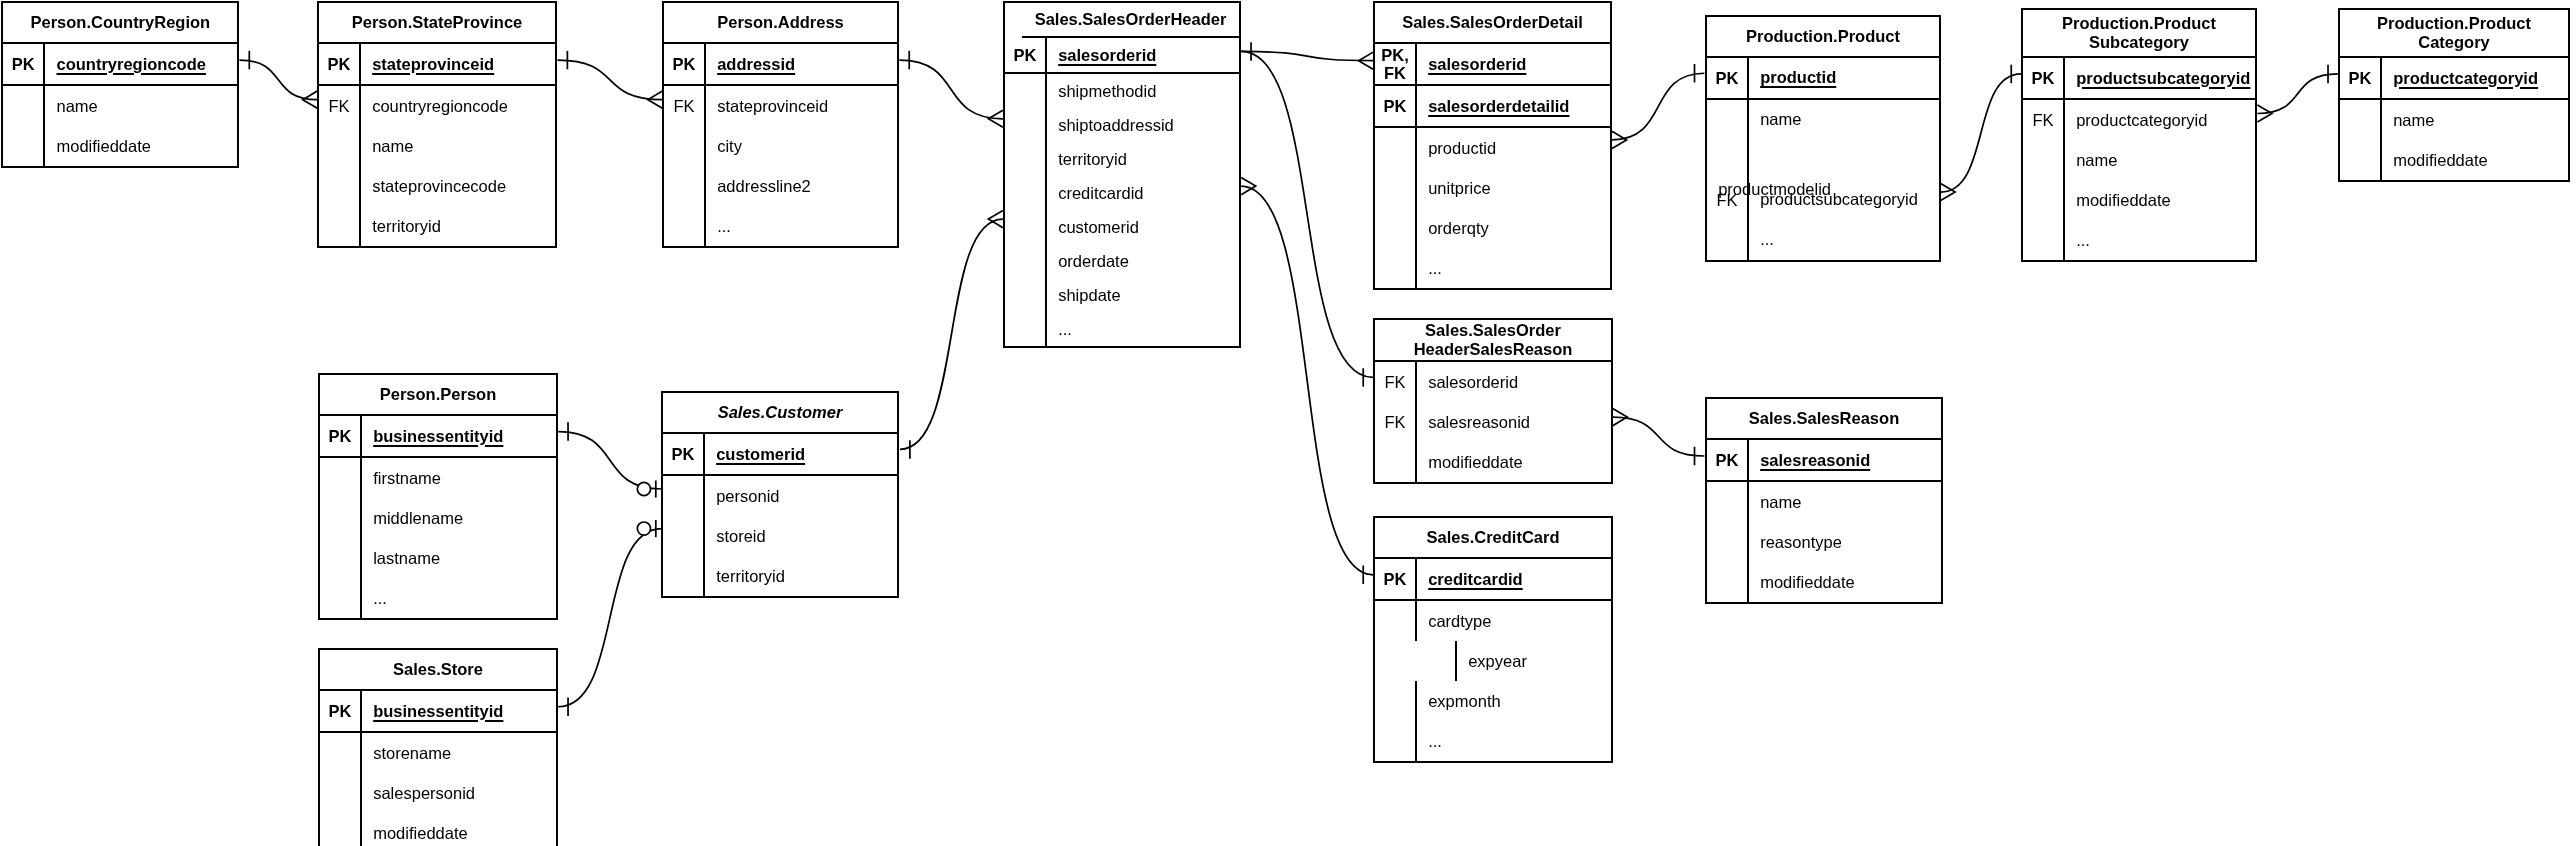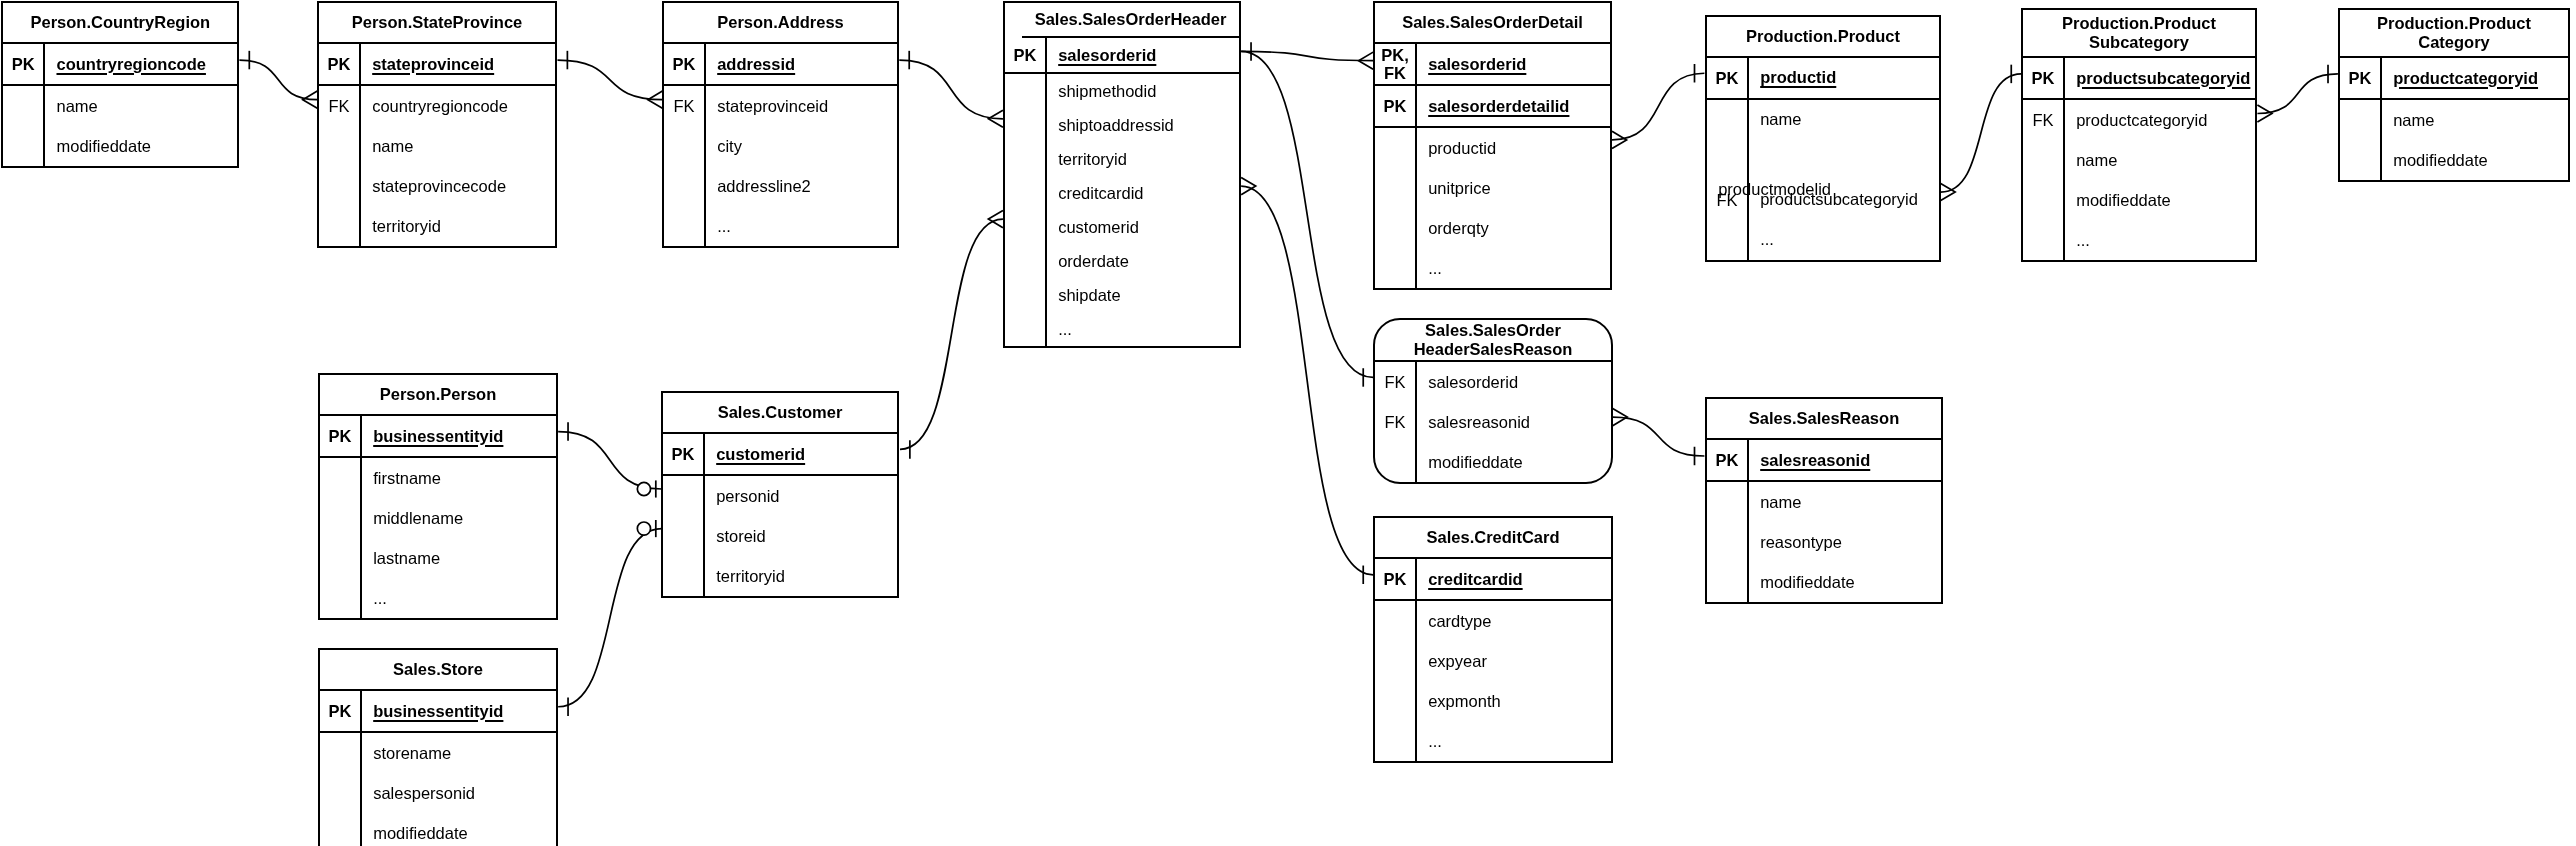--- a/index.html
+++ b/index.html
@@ -364,21 +364,21 @@
           <div class="key"></div>
           <div class="field">lastname</div>
         </div>
         <div class="krow" style="height: 40px;">
           <div class="key"></div>
           <div class="field">...</div>
         </div>
       </div>
     </div>
     <div class="tbl" style="left: 661px; top: 391px; width: 238px;">
-      <div class="hdr" style="height: 39px;">Sales.Customer</div>
+      <div class="hdr" style="height: 39px; font-style: italic;">Sales.Customer</div>
       <div class="sec">
         <div class="krow" style="height: 40px;">
           <div class="key b">PK</div>
           <div class="field pk">customerid</div>
         </div>
       </div>
       <div class="sec">
         <div class="krow" style="height: 40px;">
           <div class="key"></div>
           <div class="field">personid</div>
@@ -409,21 +409,21 @@
         <div class="krow" style="height: 40px;">
           <div class="key"></div>
           <div class="field">salespersonid</div>
         </div>
         <div class="krow" style="height: 40px;">
           <div class="key"></div>
           <div class="field">modifieddate</div>
         </div>
       </div>
     </div>
-    <div class="tbl" style="left: 1373px; top: 318px; width: 240px; border-radius: 27px;">
+    <div class="tbl" style="left: 1373px; top: 318px; width: 240px;">
       <div class="hdr" style="height: 40px;">Sales.SalesOrder
 HeaderSalesReason</div>
       <div class="sec">
         <div class="krow" style="height: 40px;">
           <div class="key">FK</div>
           <div class="field">salesorderid</div>
         </div>
         <div class="krow" style="height: 40px;">
           <div class="key">FK</div>
           <div class="field">salesreasonid</div>
@@ -463,21 +463,21 @@
         <div class="krow" style="height: 40px;">
           <div class="key b">PK</div>
           <div class="field pk">creditcardid</div>
         </div>
       </div>
       <div class="sec">
         <div class="krow" style="height: 40px;">
           <div class="key"></div>
           <div class="field">cardtype</div>
         </div>
-        <div class="krow" style="height: 40px;">
+        <div class="krow" style="height: 40px; padding-left: 40px;">
           <div class="key"></div>
           <div class="field">expyear</div>
         </div>
         <div class="krow" style="height: 40px;">
           <div class="key"></div>
           <div class="field">expmonth</div>
         </div>
         <div class="krow" style="height: 40px;">
           <div class="key"></div>
           <div class="field">...</div>

